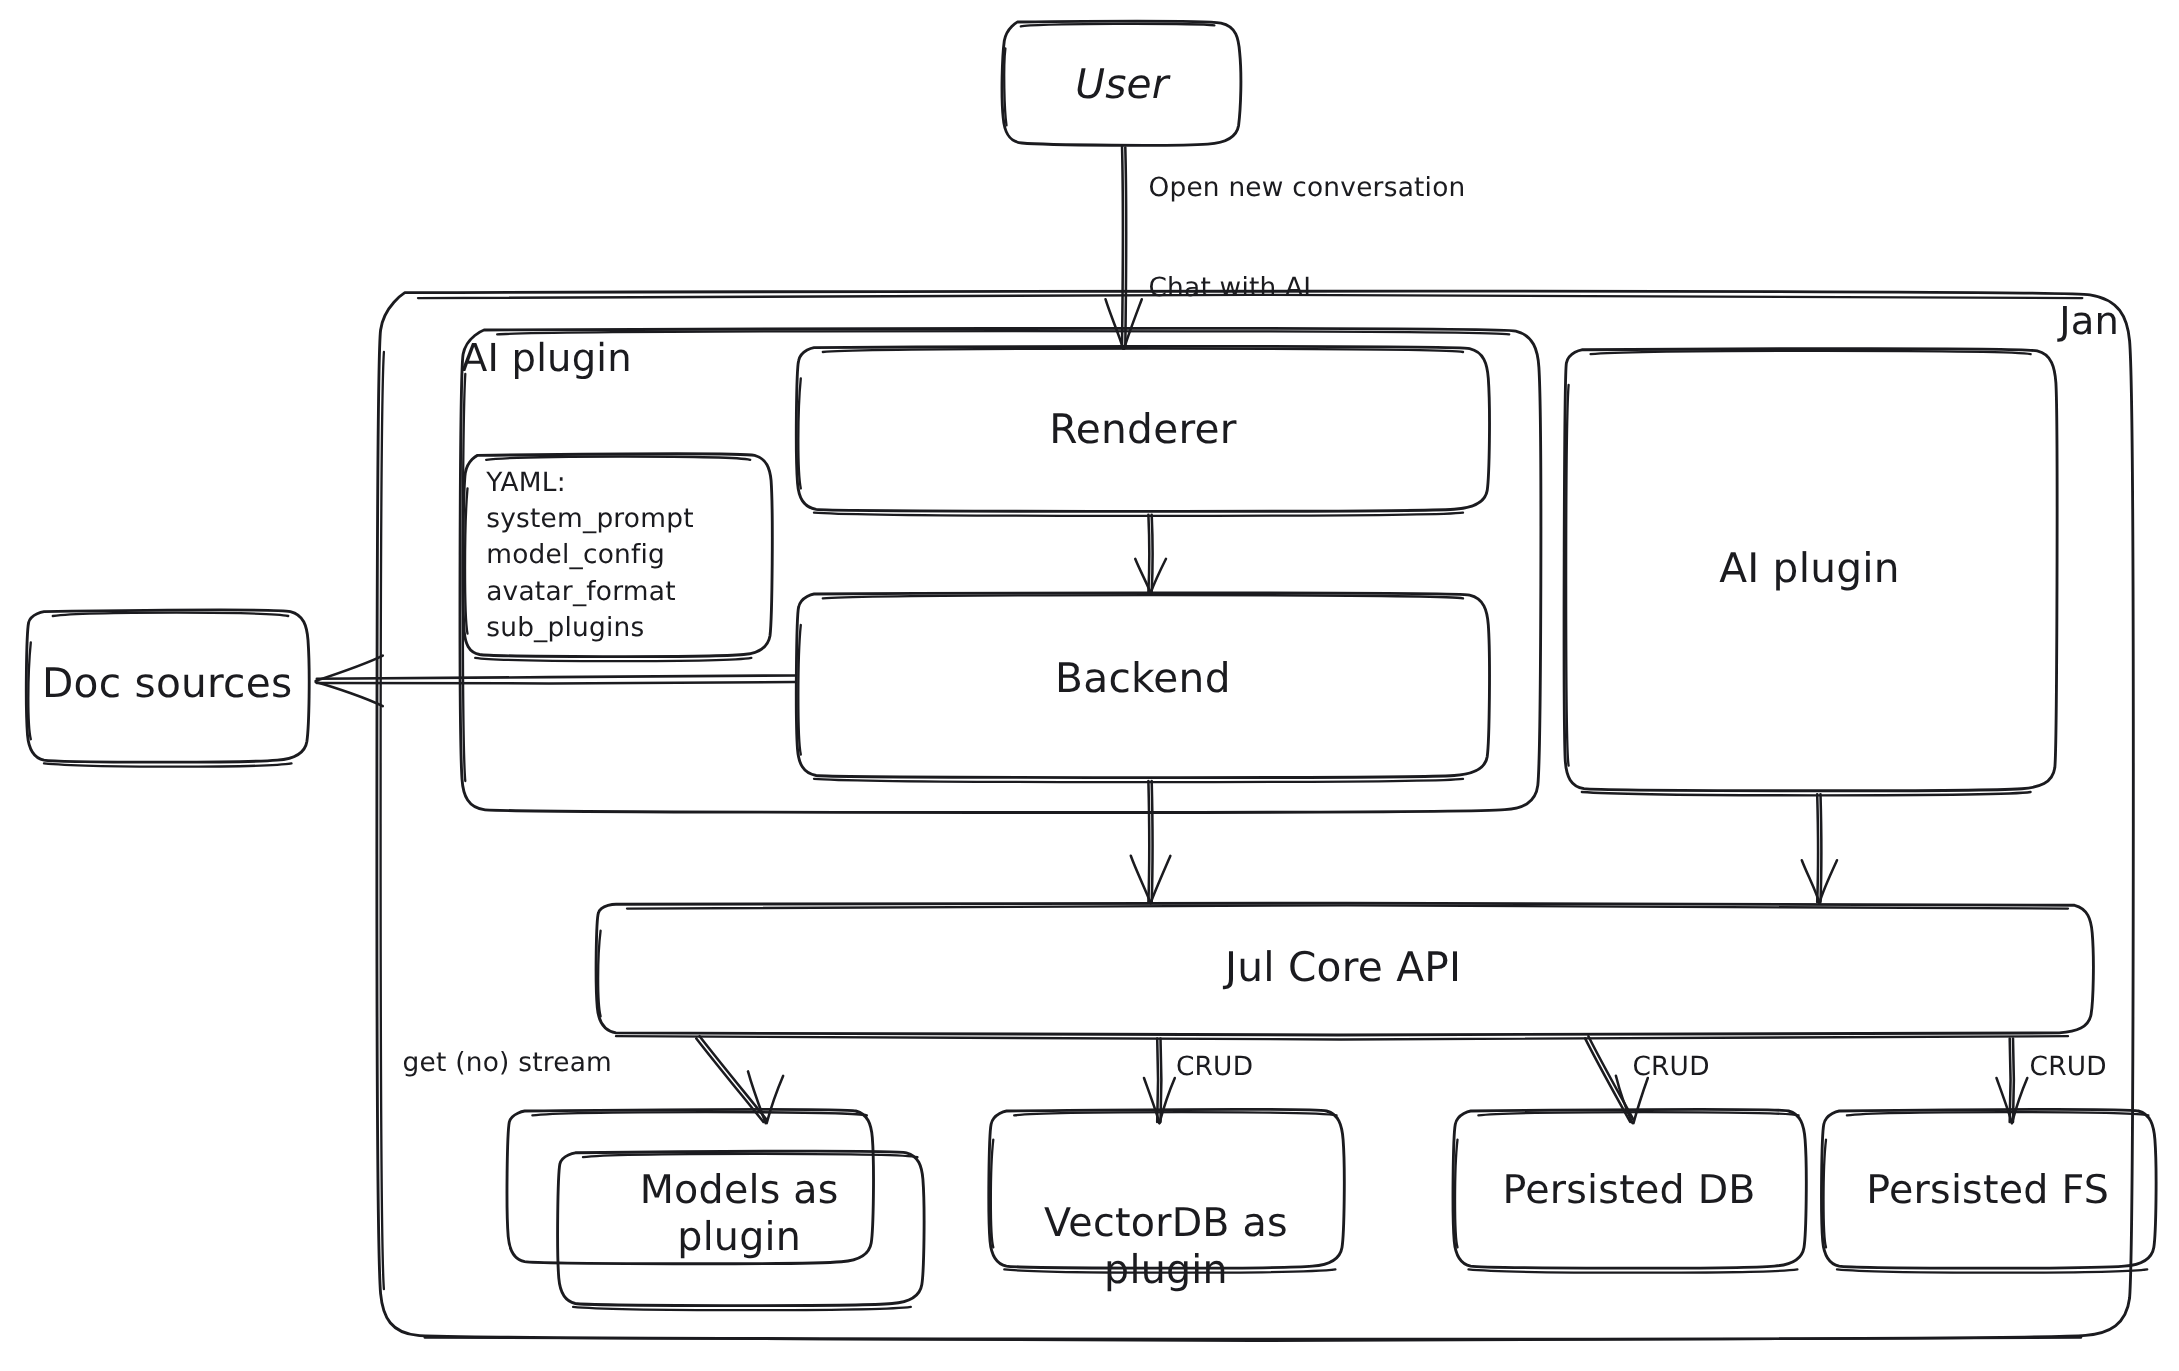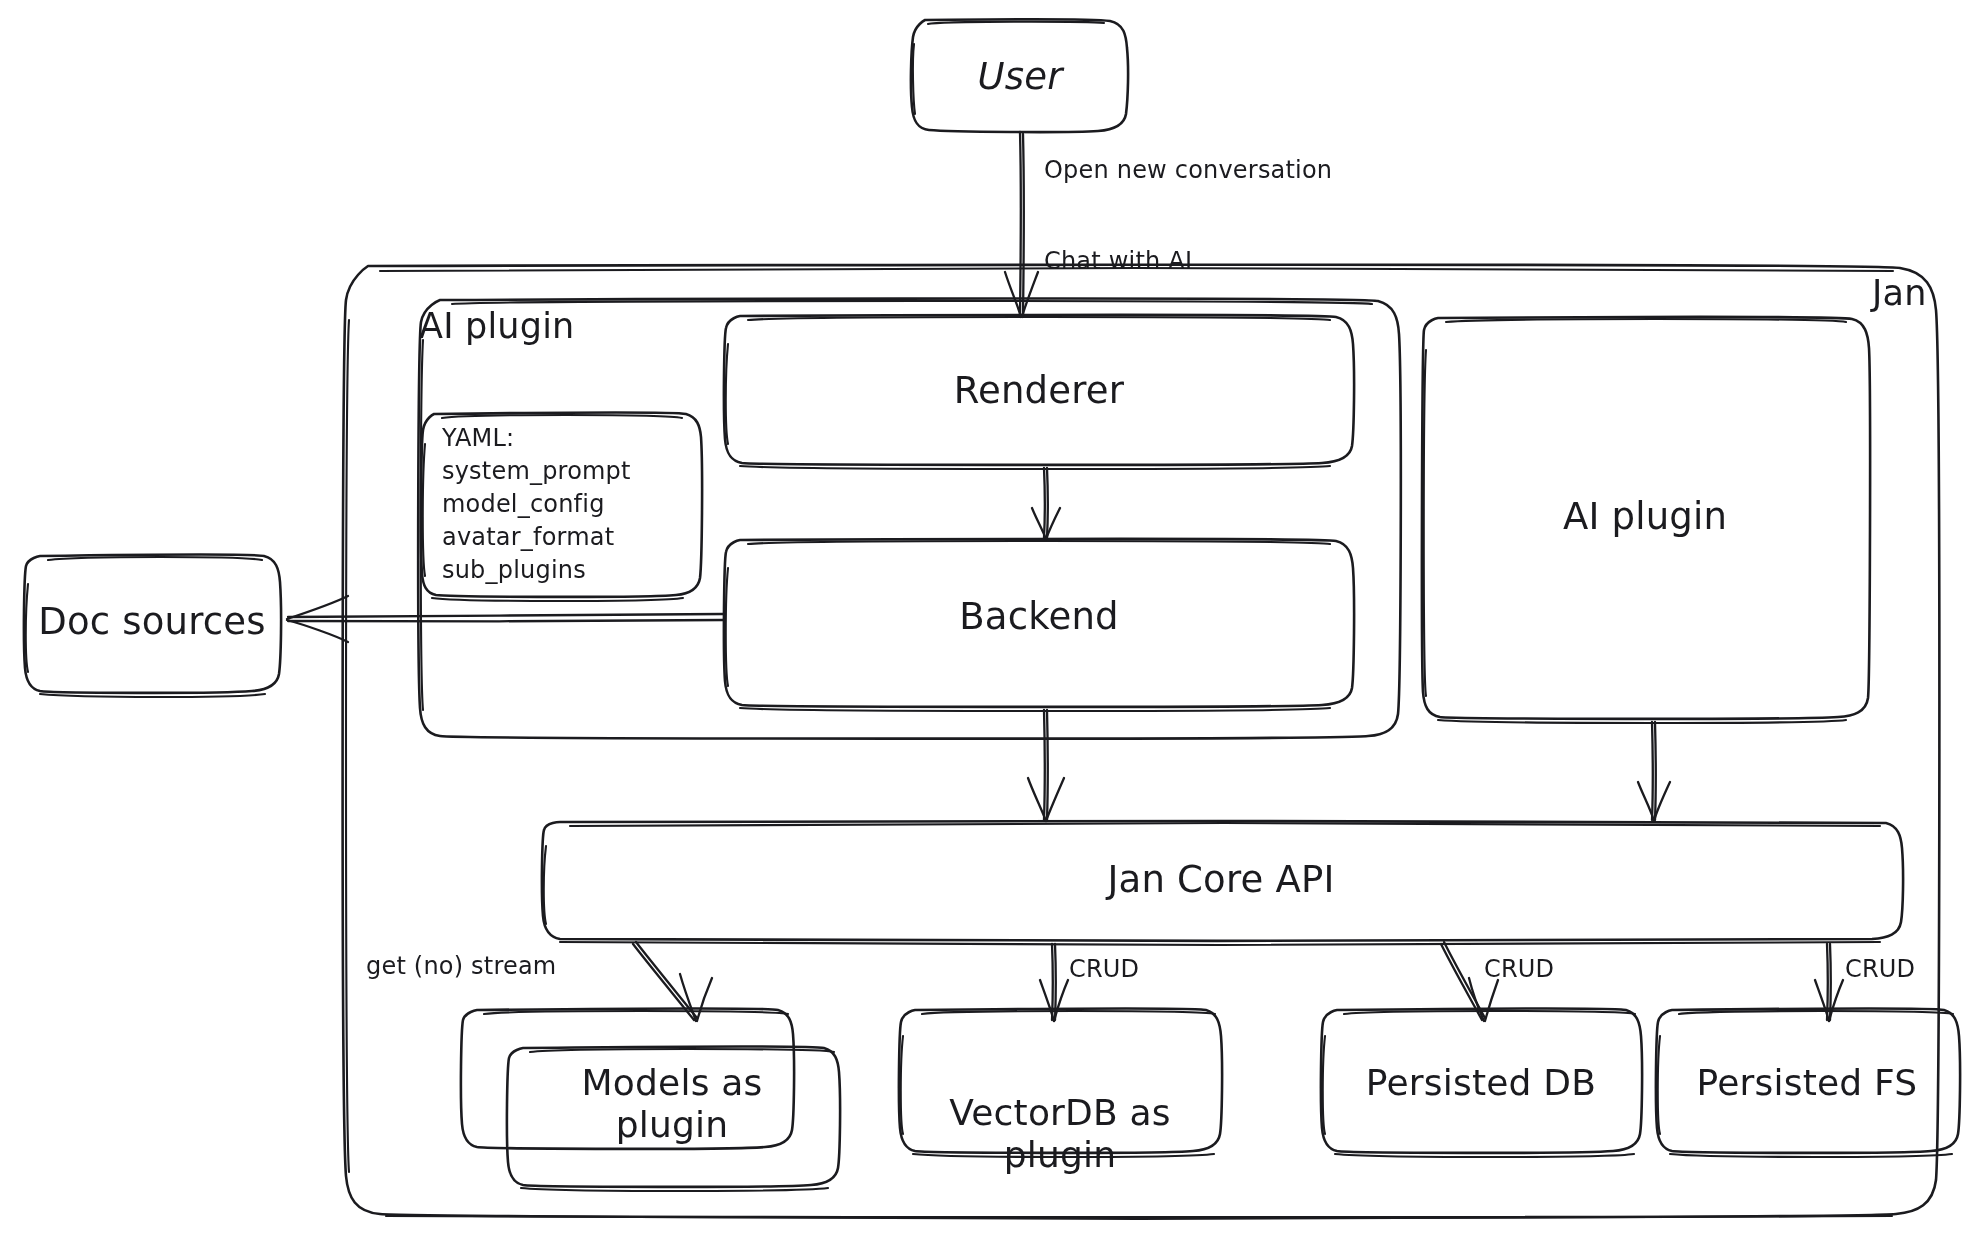--- a/index.html
+++ b/index.html
@@ -230,21 +230,21 @@
 sub_plugins</div>
 
   <div class="lbl ctr node-label" style="left:1039px; top:369px;text-align:center;">Renderer</div>
 
   <div class="lbl ctr node-label" style="left:1039px; top:595px;">Backend</div>
 
   <div class="lbl ctr node-label" style="left:1645px; top:495px;">AI plugin</div>
 
   <div class="lbl ctr node-label" style="left:152px; top:600px;">Doc sources</div>
 
-  <div class="lbl ctr node-label" style="left:1221px; top:858px;">Jan Core API</div>
+  <div class="lbl ctr node-label" style="left:1221px; top:858px;">Jul Core API</div>
 
   <div class="lbl ctr small-node" style="left:672px; top:1062px;">Models as
 plugin</div>
 
   <div class="lbl ctr small-node" style="left:1060px; top:1092px;">VectorDB as
 plugin</div>
 
   <div class="lbl ctr small-node" style="left:1481px; top:1062px;">Persisted DB</div>
 
   <div class="lbl ctr small-node" style="left:1807px; top:1062px;">Persisted FS</div>

